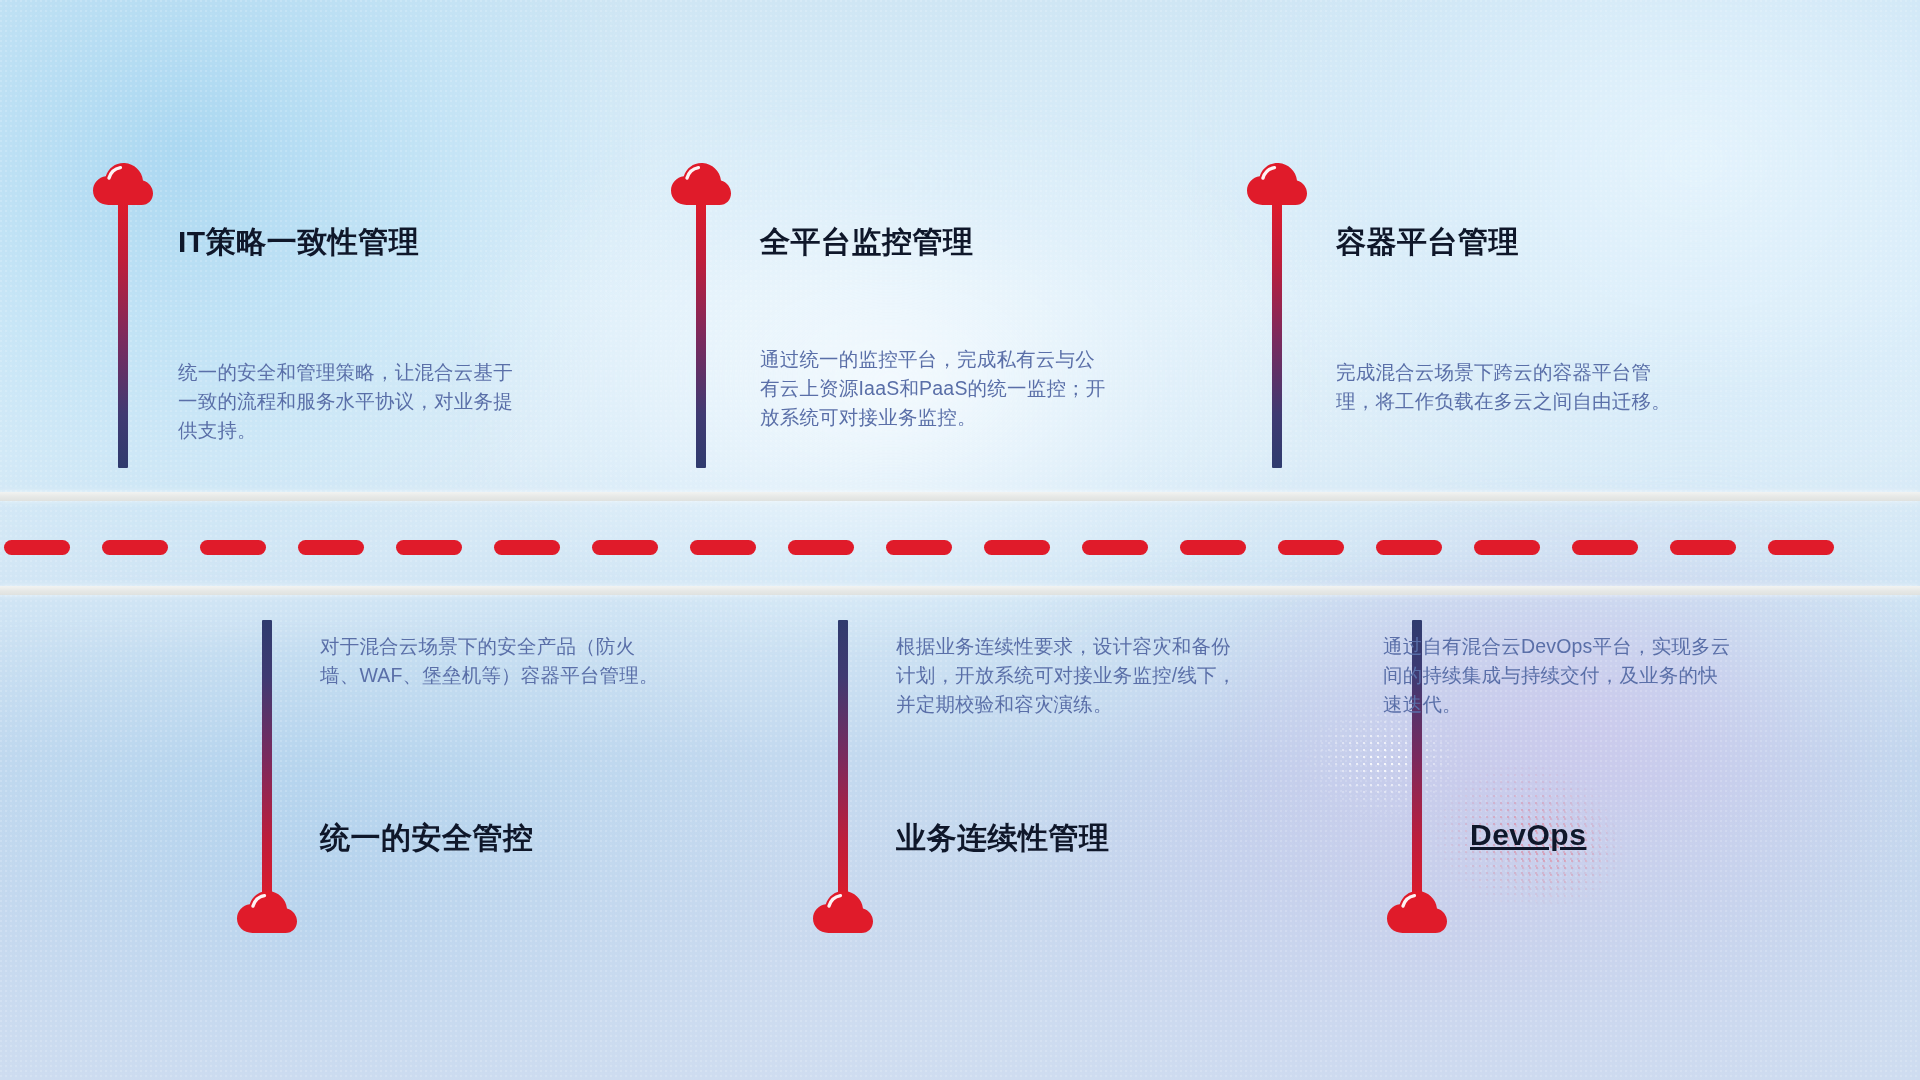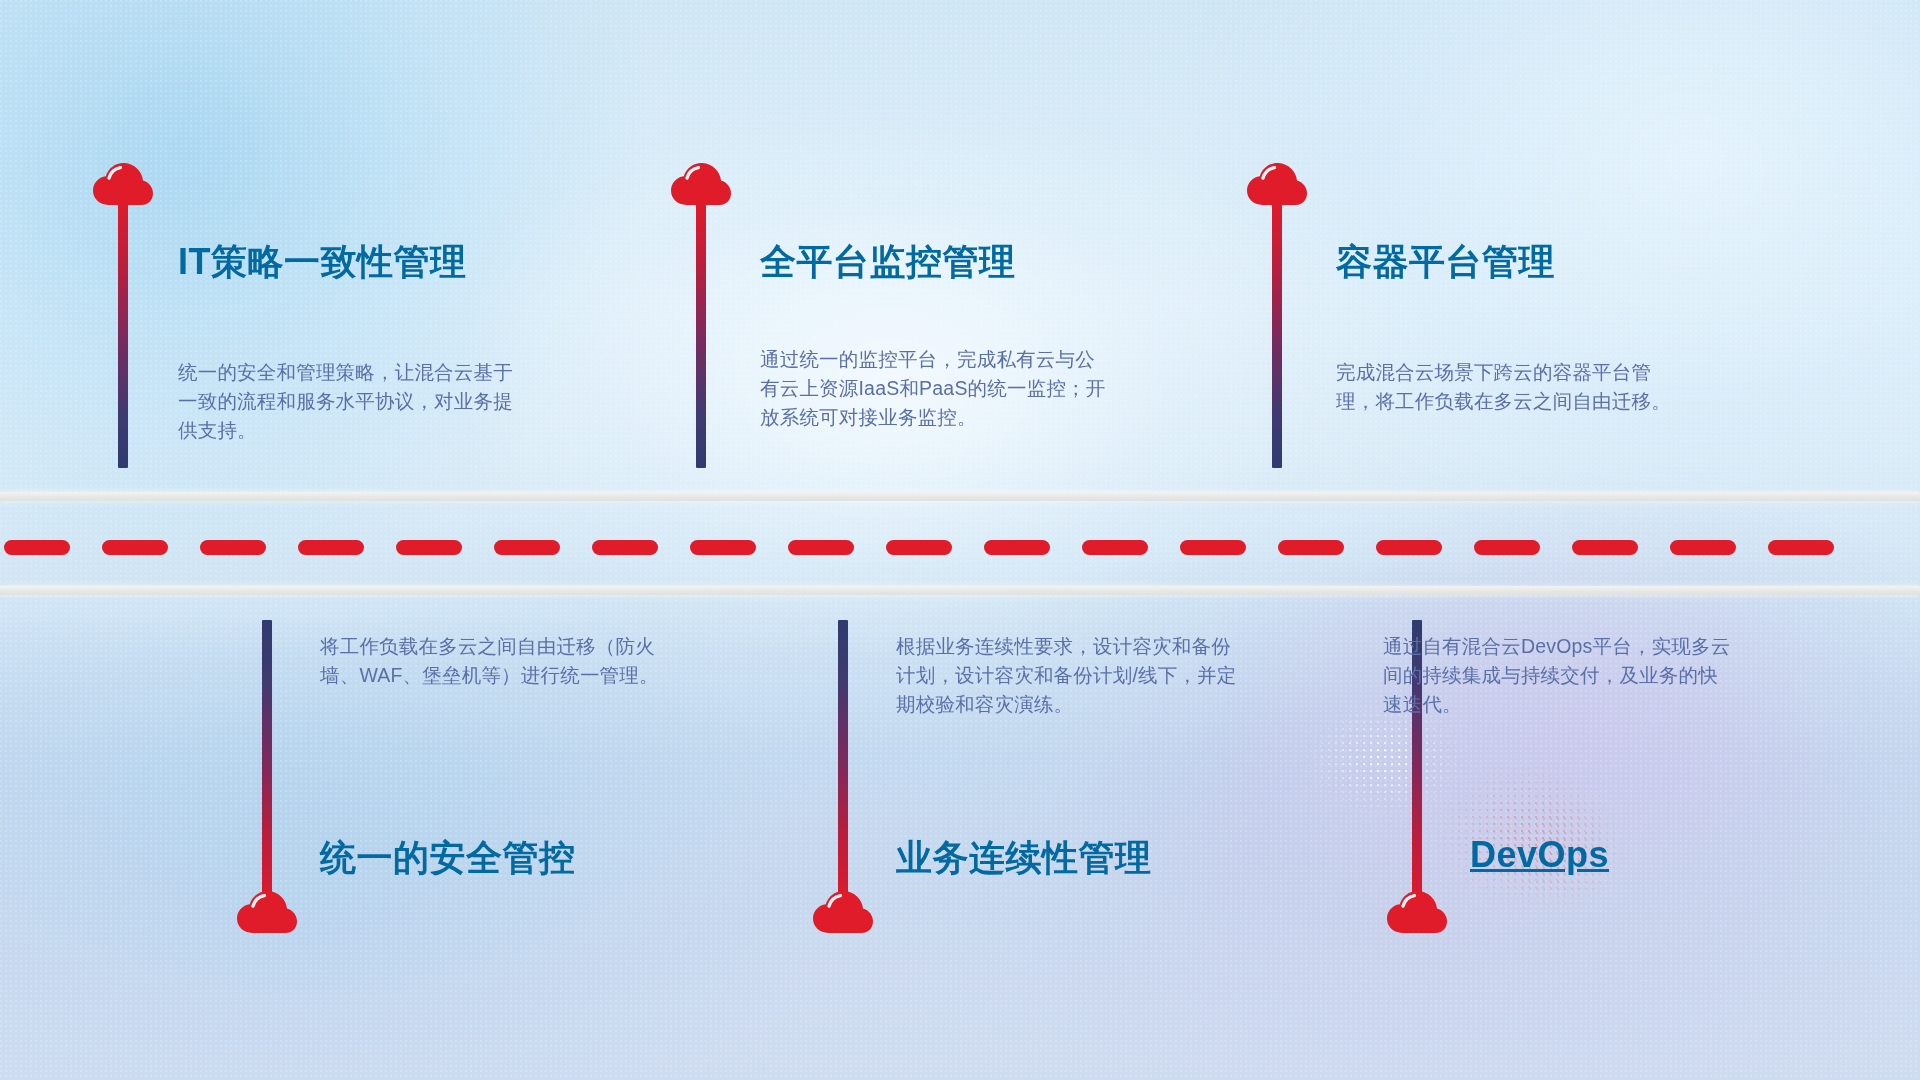--- a/index.html
+++ b/index.html
@@ -192,26 +192,25 @@
   }
 
   .cloud-icon {
     position: absolute;
     width: 62px;
     height: 44px;
   }
 
   .card-title {
     position: absolute;
-    font-size: 36px;
+    font-size: 30px;
     font-weight: 700;
-    color: #0369a1;
+    color: #0f172a;
     letter-spacing: 0.5px;
     white-space: nowrap;
-    margin-top: 16px;
   }
   .card-body {
     position: absolute;
     font-size: 19.5px;
     line-height: 29px;
     color: #5a6fa8;
     letter-spacing: 0.2px;
     width: 350px;
   }
 </style>
@@ -282,30 +281,30 @@
         <div class="cloud-icon" style="left: 1246px; top: 162px;"><svg viewBox="0 0 62 44" width="62" height="44" xmlns="http://www.w3.org/2000/svg">
             <path d="M16.5 43 C7.4 43 1 36.6 1 28.6 C1 21.2 6.6 15.1 13.8 14.3 C16.2 6.0 23.9 0.5 32.6 1.0 C42.2 1.6 50.0 9.0 51.0 18.4 C56.9 20.0 61 25.3 61 31.4 C61 37.8 56.2 43 49.5 43 Z" fill="#e01b2a"></path>
             <path d="M17.0 16.0 C18.6 10.6 23.0 6.6 28.4 5.6" stroke="#ffffff" stroke-width="3.4" stroke-linecap="round" fill="none" opacity="0.95"></path>
           </svg></div>
         <div class="pole top" style="left: 1272px; top: 200px; height: 268px;"></div>
         <div class="card-title" style="left: 1336px; top: 222px;">容器平台管理</div>
         <div class="card-body" style="left: 1336px; top: 358px; width: 352px;">完成混合云场景下跨云的容器平台管理，将工作负载在多云之间自由迁移。</div>
       </div>
       <div class="card">
         <div class="pole bottom" style="left: 262px; top: 620px; height: 286px;"></div>
-        <div class="card-body" style="left: 320px; top: 632px; width: 352px;">将工作负载在多云之间自由迁移（防火墙、WAF、堡垒机等）进行统一管理。</div>
+        <div class="card-body" style="left: 320px; top: 632px; width: 352px;">对于混合云场景下的安全产品（防火墙、WAF、堡垒机等）容器平台管理。</div>
         <div class="card-title" style="left: 320px; top: 818px;">统一的安全管控</div>
         <div class="cloud-icon" style="left: 236px; top: 890px;"><svg viewBox="0 0 62 44" width="62" height="44" xmlns="http://www.w3.org/2000/svg">
             <path d="M16.5 43 C7.4 43 1 36.6 1 28.6 C1 21.2 6.6 15.1 13.8 14.3 C16.2 6.0 23.9 0.5 32.6 1.0 C42.2 1.6 50.0 9.0 51.0 18.4 C56.9 20.0 61 25.3 61 31.4 C61 37.8 56.2 43 49.5 43 Z" fill="#e01b2a"></path>
             <path d="M17.0 16.0 C18.6 10.6 23.0 6.6 28.4 5.6" stroke="#ffffff" stroke-width="3.4" stroke-linecap="round" fill="none" opacity="0.95"></path>
           </svg></div>
       </div>
       <div class="card">
         <div class="pole bottom" style="left: 838px; top: 620px; height: 286px;"></div>
-        <div class="card-body" style="left: 896px; top: 632px; width: 352px;">根据业务连续性要求，设计容灾和备份计划，设计容灾和备份计划/线下，并定期校验和容灾演练。</div>
+        <div class="card-body" style="left: 896px; top: 632px; width: 352px;">根据业务连续性要求，设计容灾和备份计划，开放系统可对接业务监控/线下，并定期校验和容灾演练。</div>
         <div class="card-title" style="left: 896px; top: 818px;">业务连续性管理</div>
         <div class="cloud-icon" style="left: 812px; top: 890px;"><svg viewBox="0 0 62 44" width="62" height="44" xmlns="http://www.w3.org/2000/svg">
             <path d="M16.5 43 C7.4 43 1 36.6 1 28.6 C1 21.2 6.6 15.1 13.8 14.3 C16.2 6.0 23.9 0.5 32.6 1.0 C42.2 1.6 50.0 9.0 51.0 18.4 C56.9 20.0 61 25.3 61 31.4 C61 37.8 56.2 43 49.5 43 Z" fill="#e01b2a"></path>
             <path d="M17.0 16.0 C18.6 10.6 23.0 6.6 28.4 5.6" stroke="#ffffff" stroke-width="3.4" stroke-linecap="round" fill="none" opacity="0.95"></path>
           </svg></div>
       </div>
       <div class="card">
         <div class="pole bottom" style="left: 1412px; top: 620px; height: 286px;"></div>
         <div class="card-body" style="left: 1383px; top: 632px; width: 352px;">通过自有混合云DevOps平台，实现多云间的持续集成与持续交付，及业务的快速迭代。</div>
         <div class="card-title" style="left: 1470px; top: 818px; text-decoration: underline;">DevOps</div>

